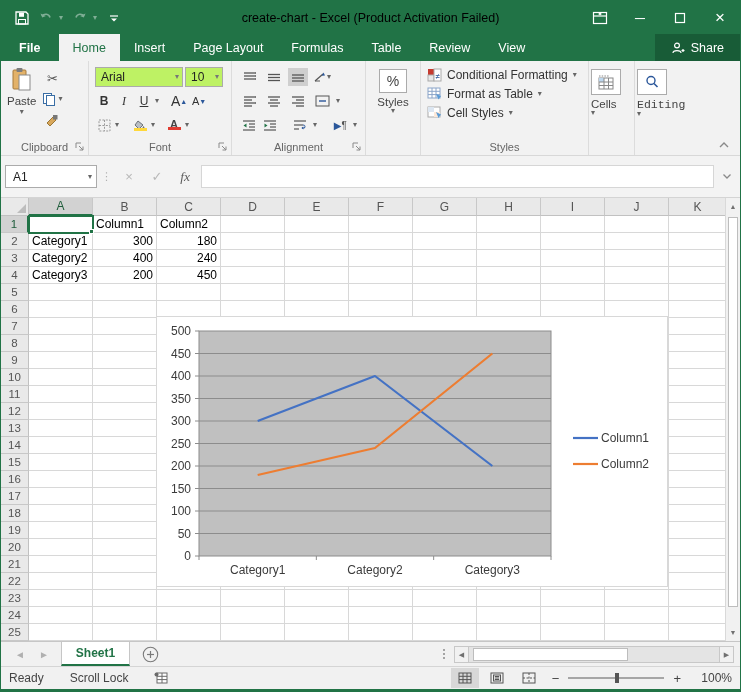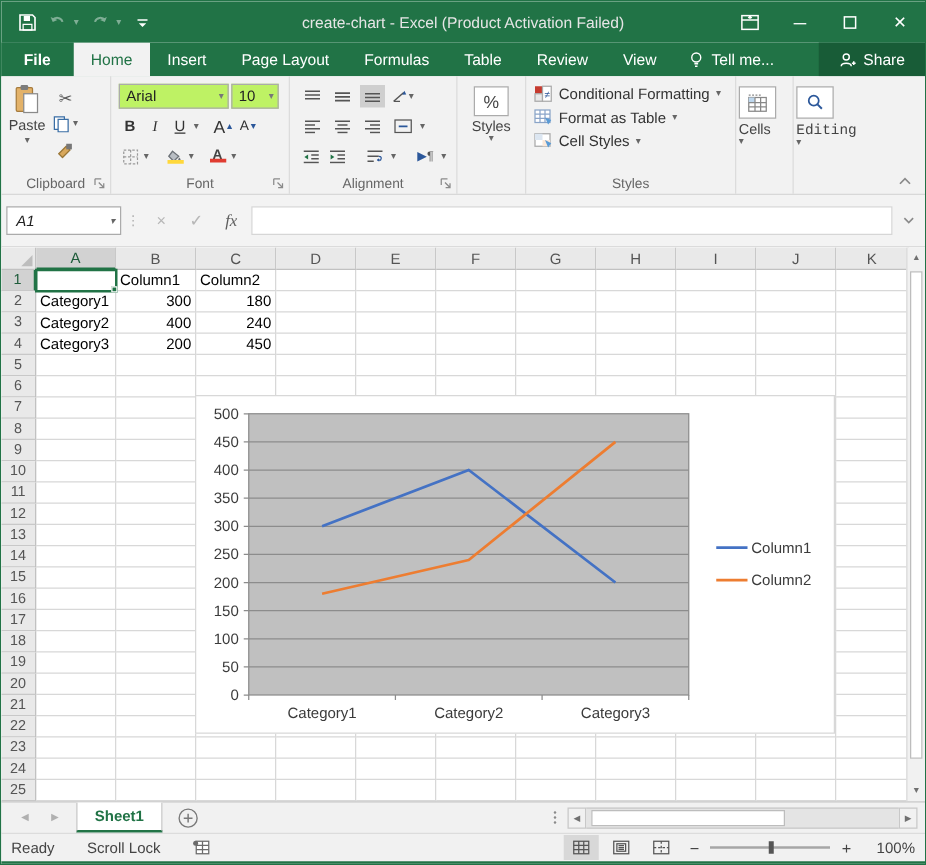--- a/index.html
+++ b/index.html
@@ -5,21 +5,21 @@
   * { margin:0; padding:0; box-sizing:border-box; }
   html,body { width:741px; }
   body { font-family:"Liberation Sans", sans-serif; font-size:12px; color:#444; background:#fff; }
   .app { position:relative; width:741px; height:692px; overflow:hidden; background:#fff; border:1px solid #217346; }
 
   
   .titlebar { height:33px; background:#217346; display:flex; align-items:center; color:#fff; position:relative; }
   .qat { display:flex; align-items:center; gap:2px; padding-left:10px; }
   .qat .btn { width:22px; height:22px; display:flex; align-items:center; justify-content:center; }
   .qat .mini { width:8px; color:#7fae95; font-size:8px; }
-  .title-text { position:absolute; left:0; right:0; text-align:center; font-size:12.5px; color:#e5e5e5; pointer-events:none; }
+  .title-text { position:absolute; left:0; right:0; text-align:center; font-size:12.5px; color:#000000; pointer-events:none; }
   .winctl { margin-left:auto; display:flex; align-items:center; height:100%; }
   .winctl .wbtn { width:40px; height:100%; display:flex; align-items:center; justify-content:center; font-size:14px; color:#fff; }
 
   
   .tabrow { height:27px; background:#217346; display:flex; align-items:stretch; color:#fff; }
   .rtab { padding:0 14px; display:flex; align-items:center; font-size:12.5px; cursor:default; }
   .rtab.file { background:#217346; font-weight:bold; padding:0 18px; }
   .rtab.active { background:#f2f2f2; color:#217346; }
   .tellme { display:flex; align-items:center; gap:6px; padding:0 12px; font-size:12.5px; }
   .share { margin-left:auto; background:#185c37; display:flex; align-items:center; gap:6px; padding:0 16px; font-size:12.5px; }
@@ -52,21 +52,21 @@
   .g-number { width:55px; display:flex; flex-direction:column; align-items:center; }
   .pctbox { width:28px; height:24px; background:#fff; border:1px solid #ababab; display:flex; align-items:center; justify-content:center; font-size:14px; color:#444; margin-top:4px; }
   .g-styles { width:168px; padding-left:6px; }
   .stylerow { display:flex; align-items:center; gap:5px; height:19px; font-size:12px; color:#333; }
   .g-small { width:46px; display:flex; flex-direction:column; }
   .iconbox { width:30px; height:26px; background:#fff; border:1px solid #ababab; display:flex; align-items:center; justify-content:center; margin-top:4px; }
   .collapse { position:absolute; right:10px; bottom:6px; }
 
   
   .fbar { height:42px; background:#f3f3f3; border-bottom:1px solid #d4d4d4; display:flex; align-items:center; padding:0 4px; gap:4px; }
-  .namebox { width:92px; height:23px; background:#fff; border:1px solid #ababab; display:flex; align-items:center; justify-content:space-between; padding:0 4px 0 7px; color:#222;font-style:italic; }
+  .namebox { width:92px; height:23px; background:#fff; border:1px solid #ababab; display:flex; align-items:center; justify-content:space-between; padding:0 4px 0 7px; color:#222; }
   .grip { color:#b0b0b0; font-size:11px; letter-spacing:1px; }
   .fbtn { width:24px; height:22px; display:flex; align-items:center; justify-content:center; color:#b7b7b7; font-size:13px; }
   .fx { font-family:"Liberation Serif",serif; font-style:italic; color:#5e5e5e; font-size:13.5px; }
   .ffield { flex:1; height:23px; background:#fff; border:1px solid #d6d6d6; padding:0 6px; display:flex; align-items:center; color:#222; }
   .fchev { width:18px; display:flex; align-items:center; justify-content:center; }
 
   
   .gridwrap { position:relative; height:443px; background:#fff; overflow:hidden; }
   .hdr-row { display:flex; height:18px; }
   .corner { width:28px; height:18px; background:#e9e9e9; border-right:1px solid #c1c1c1; border-bottom:1px solid #c1c1c1; position:relative; }
@@ -174,30 +174,20 @@
 
   <div class="tabrow">
     <div class="rtab file">File</div>
     <div class="rtab active">Home</div>
     <div class="rtab">Insert</div>
     <div class="rtab">Page Layout</div>
     <div class="rtab">Formulas</div>
     <div class="rtab">Table</div>
     <div class="rtab">Review</div>
     <div class="rtab">View</div>
-    <div class="tellme">
-      <span>
-        <svg width="12" height="14" viewBox="0 0 12 14">
-            <circle cx="6" cy="5" r="3.6" fill="none" stroke="#fff" stroke-width="1.1"></circle>
-            <line x1="4.5" y1="10" x2="7.5" y2="10" stroke="#fff" stroke-width="1.1"></line>
-            <line x1="5" y1="12" x2="7" y2="12" stroke="#fff" stroke-width="1.1"></line>
-          </svg>
-      </span>
-      <span>Tell me...</span>
-    </div>
     <div class="share">
       <span>
         <svg width="14" height="14" viewBox="0 0 14 14">
             <circle cx="6" cy="4.5" r="2.4" fill="none" stroke="#fff" stroke-width="1.2"></circle>
             <path d="M2 12 C2 8.8 10 8.8 10 12" fill="none" stroke="#fff" stroke-width="1.2"></path>
             <line x1="10.5" y1="9.5" x2="13.5" y2="9.5" stroke="#fff" stroke-width="1.2"></line>
             <line x1="12" y1="8" x2="12" y2="11" stroke="#fff" stroke-width="1.2"></line>
           </svg>
       </span>
       <span>Share</span>

